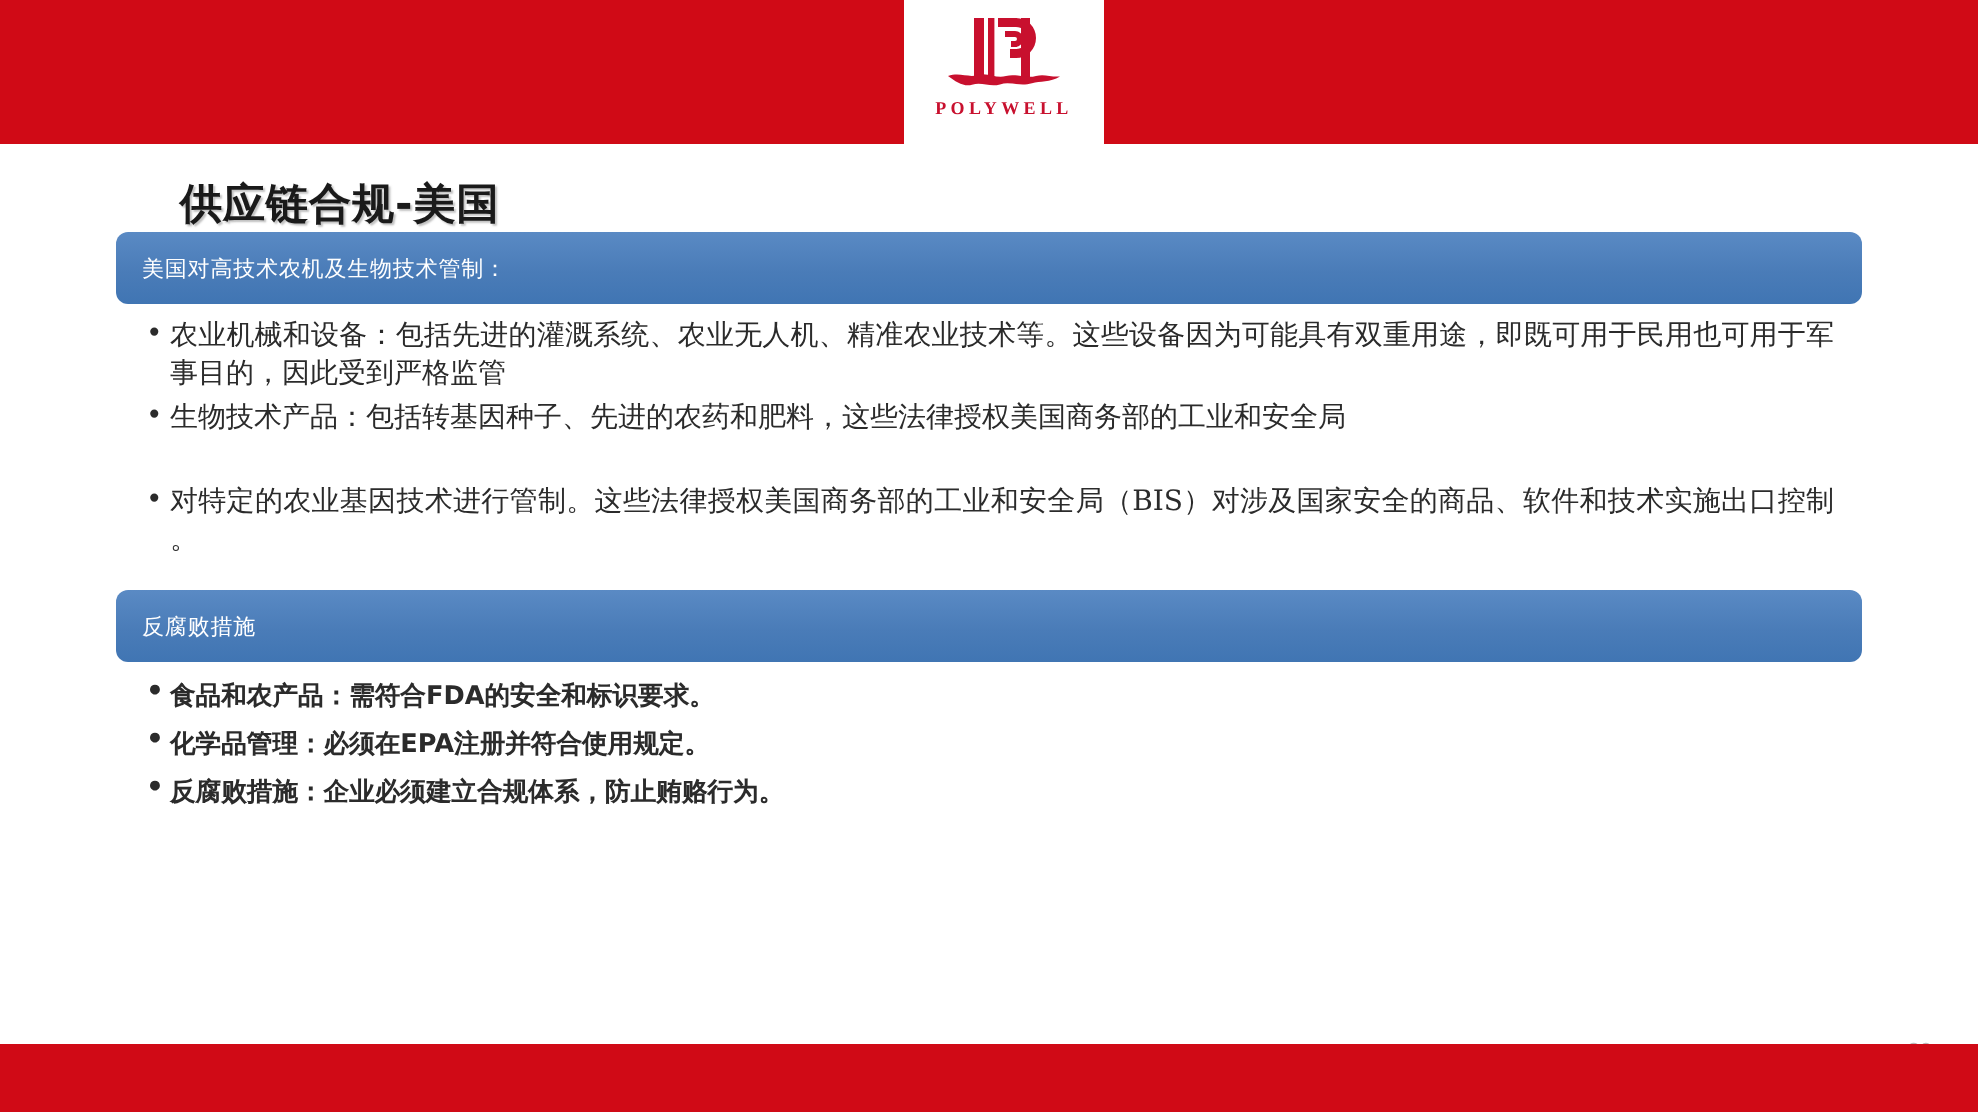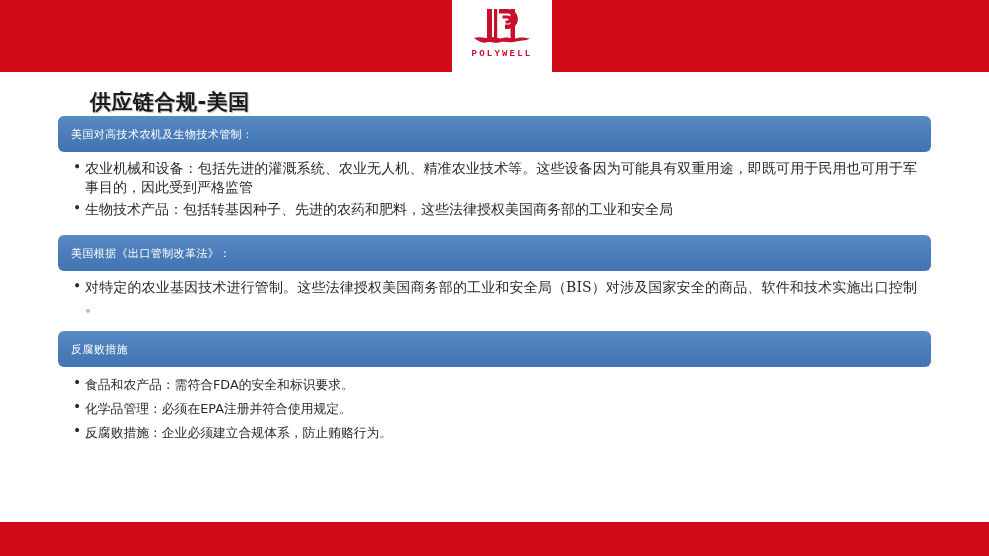--- a/index.html
+++ b/index.html
@@ -18,21 +18,21 @@
   }
   .logo-panel {
     position:absolute; left:452px; top:0; width:100px; height:72px;
     background:#ffffff;
     display:flex; flex-direction:column;
     align-items:center; justify-content:flex-start;
     padding-top:6px;
   }
   .logo-mark { width:62px; height:42px; display:block; }
   .logo-word {
-    font-family:Liberation Mono, monospace;
+    font-family:Liberation Serif, serif;
     font-size:9px; font-weight:700; letter-spacing:2.2px;
     color:#c8102e; line-height:10px; margin-top:1px;
   }
 
   
   .page-title {
     position:absolute; left:90px; top:88px;
     font-family:"DejaVu Sans", "Liberation Sans", sans-serif;
     font-size:21px; font-weight:700; color:#1a1a1a;
     letter-spacing:0.5px;
@@ -71,20 +71,21 @@
   }
   .bullet::before {
     content:"\2022";
     position:absolute; left:1px; top:-1px;
     font-size:14px; color:#2b2b2b; line-height:19px;
   }
   .bullet.sans {
     font-family:"DejaVu Sans", "Liberation Sans", sans-serif;
     font-size:12.8px;
     line-height:21px;
+    font-weight:bold;
   }
 
   .gap-a { height:13px; }
   .gap-b { height:12px; }
 
   
   .footer-band {
     position:absolute; left:0; bottom:0; width:989px; height:34px;
     background:#d00a16;
   }
@@ -124,23 +125,20 @@
     <div class="band">
       <span class="band-text">美国对高技术农机及生物技术管制：</span>
     </div>
     <div class="bullets">
       <div class="bullet">农业机械和设备：包括先进的灌溉系统、农业无人机、精准农业技术等。这些设备因为可能具有双重用途，即既可用于民用也可用于军事目的，因此受到严格监管</div>
       <div class="bullet">生物技术产品：包括转基因种子、先进的农药和肥料，这些法律授权美国商务部的工业和安全局</div>
     </div>
 
     <div class="gap-a"></div>
 
-    <div class="band">
-      <span class="band-text">美国根据《出口管制改革法》：</span>
-    </div>
     <div class="bullets">
       <div class="bullet">对特定的农业基因技术进行管制。这些法律授权美国商务部的工业和安全局（BIS）对涉及国家安全的商品、软件和技术实施出口控制 。</div>
     </div>
 
     <div class="gap-b"></div>
 
     <div class="band">
       <span class="band-text">反腐败措施</span>
     </div>
     <div class="bullets">

